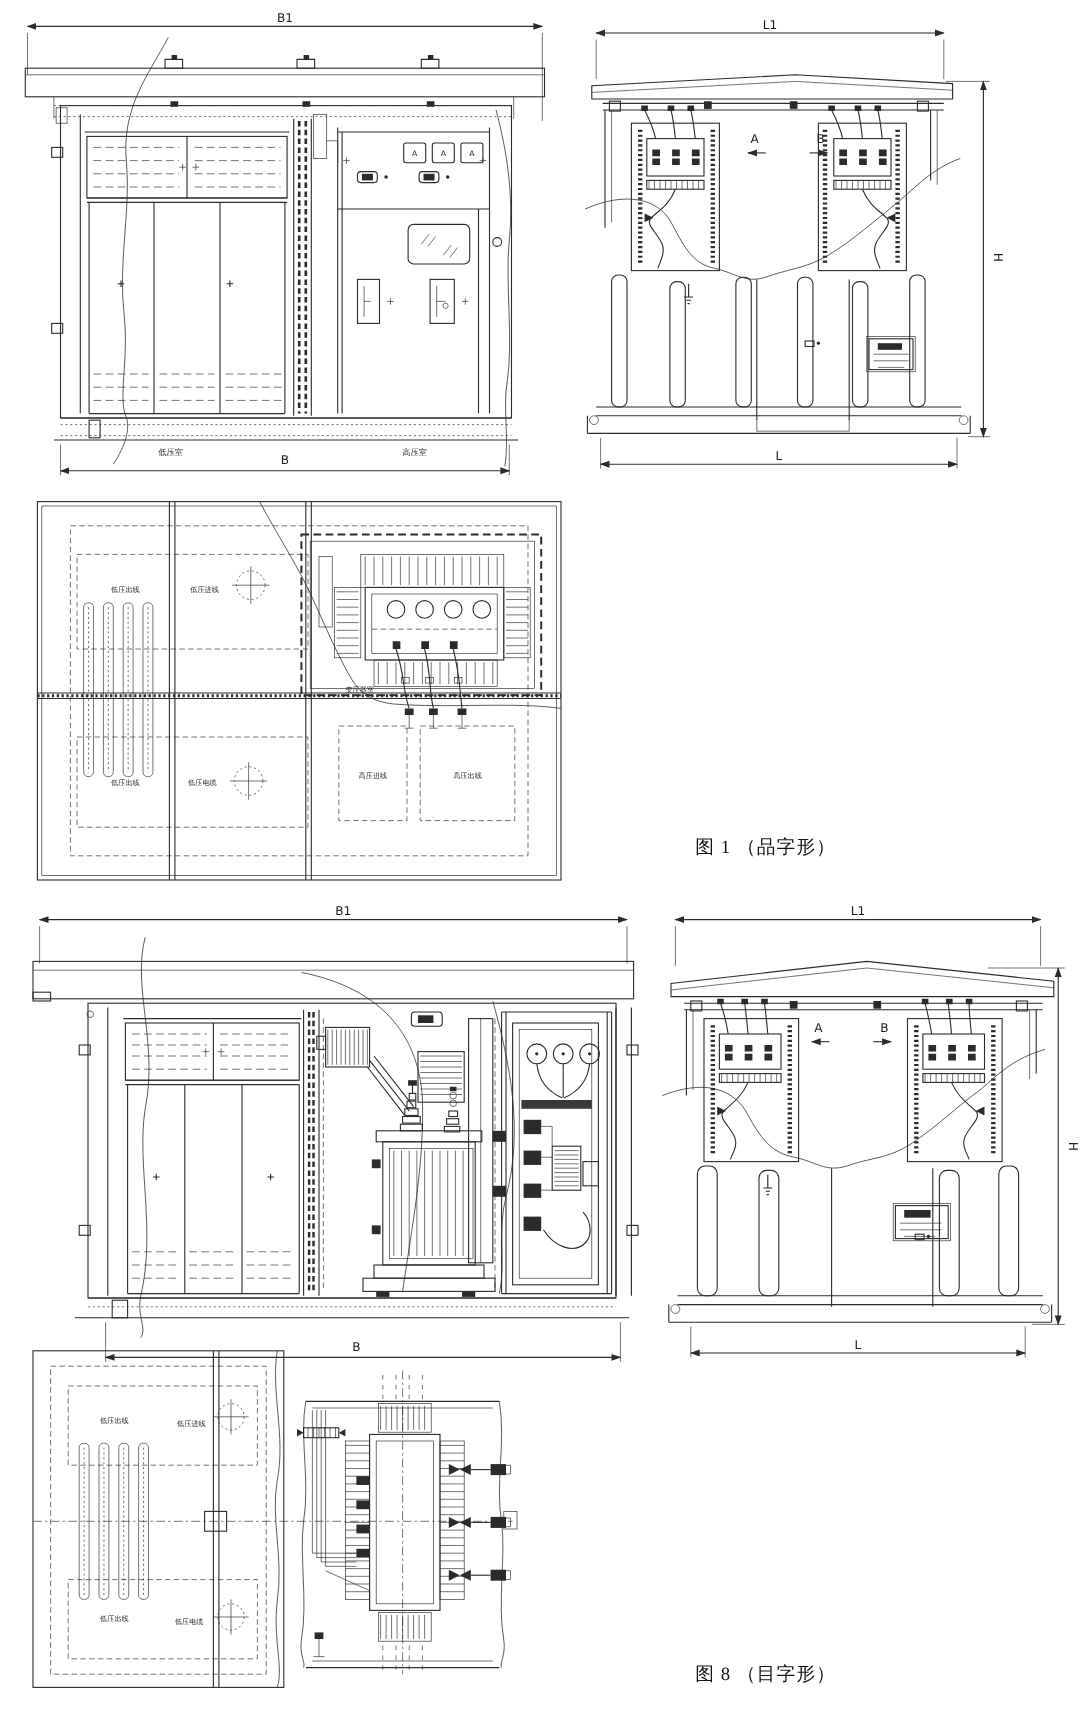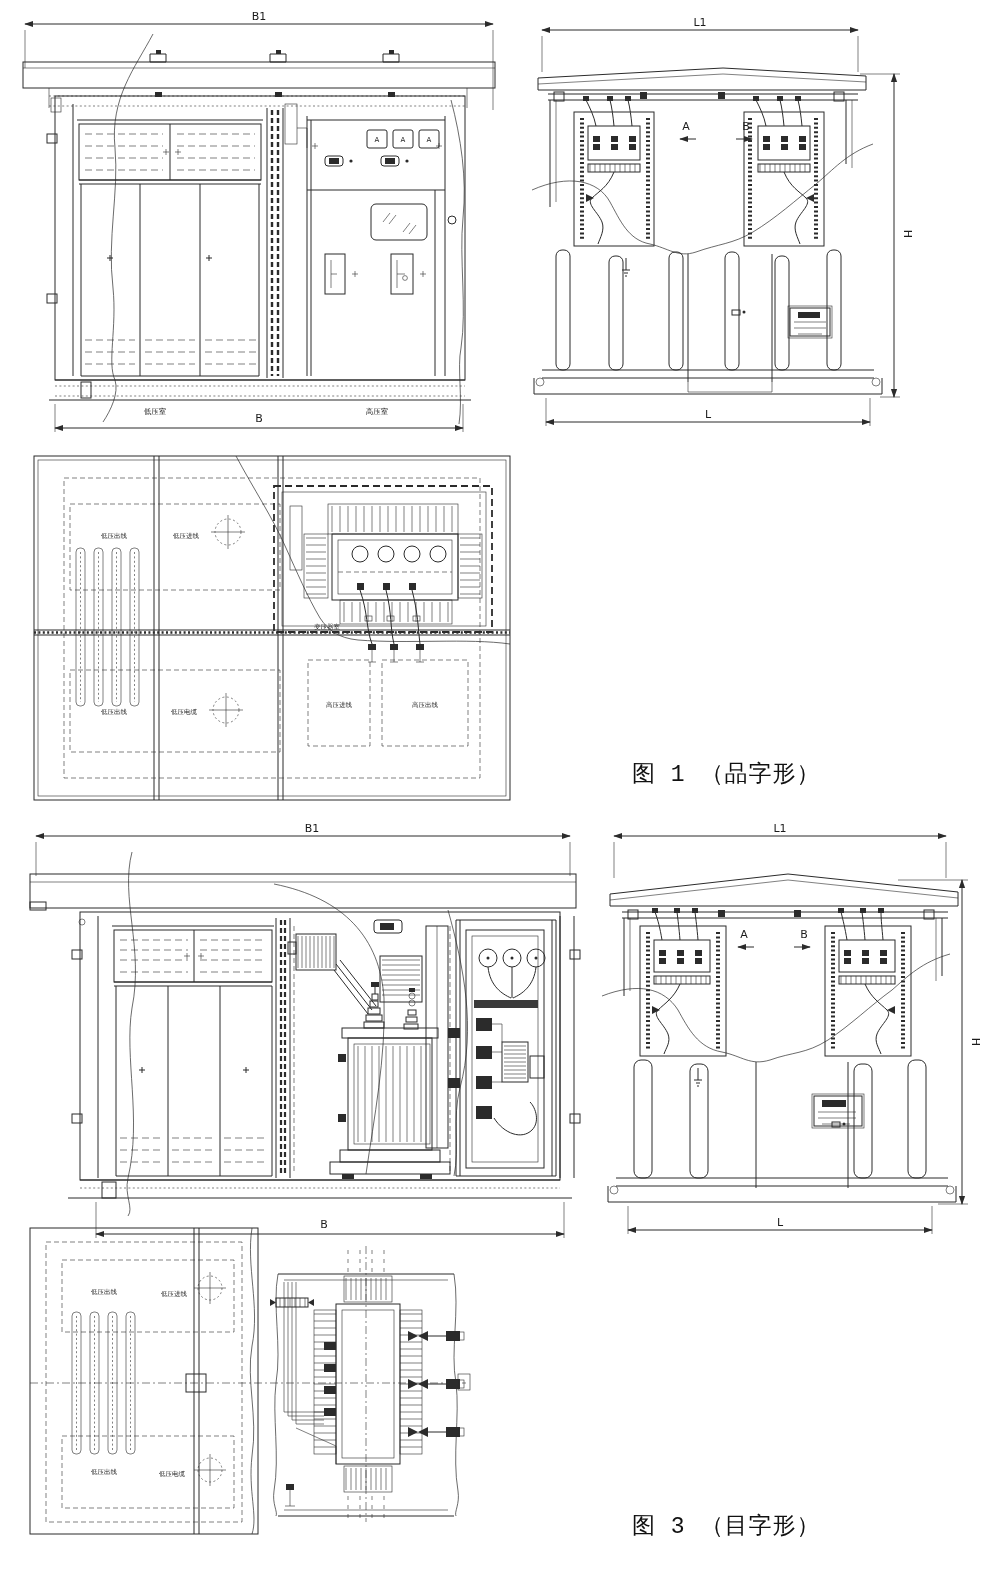--- a/index.html
+++ b/index.html
@@ -15,21 +15,21 @@
   .d2{stroke-dasharray:2 2.4;}
   .d3{stroke-dasharray:7 4;}
   .dd{stroke-dasharray:8 3 2 3;}
   .f{fill:#2b2b2b;stroke:none;}
   .wavy{stroke:#2b2b2b;fill:none;stroke-width:.7;}
   svg text{font-family:"DejaVu Sans",sans-serif;fill:#1c1c1c;}
   .tdim{font-size:11px;}
   .tcn{font-size:7.5px;}
   .tcns{font-size:6.5px;}
   .tmeter{font-size:7px;}
-  .caption{position:absolute;font-family:Liberation Mono, monospace;font-size:23px;
+  .caption{position:absolute;font-family:Liberation Serif, serif;font-size:17px;
            color:#111;letter-spacing:1px;white-space:nowrap;}
 </style>
 </head>
 <body>
 
 <div class="view" style="left:15px;top:8px;">
 <svg width="490" height="430" viewBox="0 0 490 430">
   <defs>
     <marker id="arF1" viewBox="0 0 10 10" refX="9" refY="5" markerWidth="9" markerHeight="9" orient="auto-start-reverse">
       <path d="M0,1.5L10,5L0,8.5z" fill="#2b2b2b"></path>
@@ -613,13 +613,13 @@
       <polygon class="f" points="250,86.5 244,83 244,90"></polygon>
           <polygon class="f" points="282,86.5 288,83 288,90"></polygon>
       <rect class="f" x="260" y="268" width="8" height="6"></rect>
           <path class="th" d="M264,274V290M259,290H269"></path>
     </g>
     <rect class="th" x="432" y="158" width="12" height="16"></rect>
   </g>
 </svg>
 </div>
 
-<div class="caption" style="left:632px;top:1510px;">图 3 （目字形）</div>
+<div class="caption" style="left:632px;top:1510px;">图 8 （目字形）</div>
 
 </body></html>

